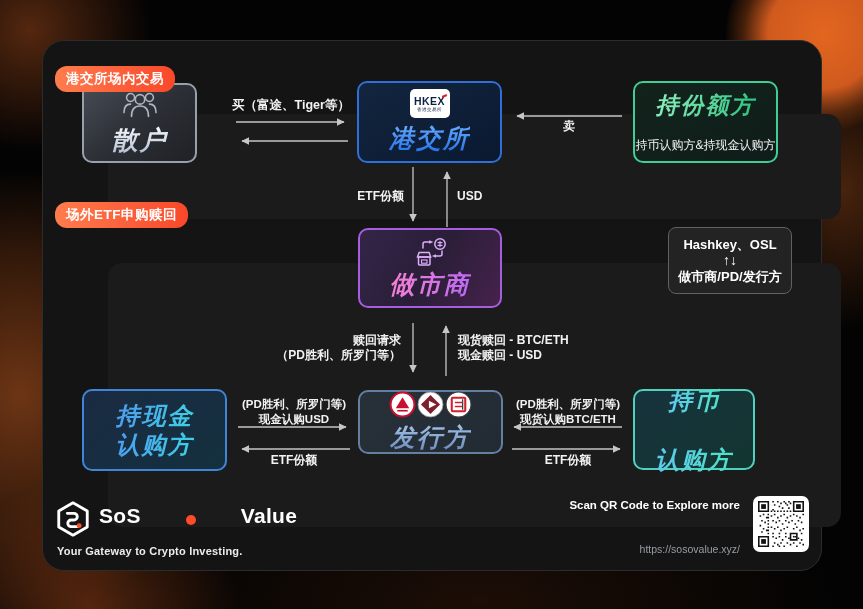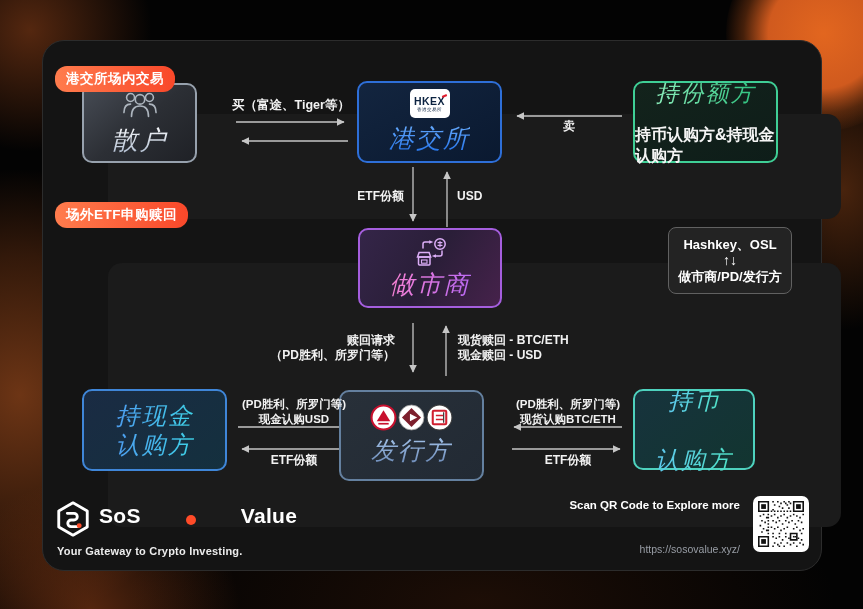--- a/index.html
+++ b/index.html
@@ -27,68 +27,68 @@
 
   .tag{position:absolute;z-index:4;background:linear-gradient(90deg,#ff7c4d,#f9482a);
     color:#fff;font-weight:700;font-size:13.5px;line-height:18px;padding:4px 11px;border-radius:12px;letter-spacing:.5px;}
   #tag1{left:55px;top:66px;} #tag2{left:55px;top:202px;}
 
   #arrows{position:absolute;left:0;top:0;width:863px;height:609px;z-index:2;pointer-events:none;}
   .aline{stroke:#c6c6c6;stroke-width:1.3;fill:none;}
 
   .box{position:absolute;z-index:3;border-radius:10px;display:flex;flex-direction:column;
     align-items:center;justify-content:center;box-sizing:border-box;}
-  .gtext{font-style:italic;font-weight:400;letter-spacing:2px;-webkit-background-clip:text;
+  .gtext{font-style:italic;font-weight:700;letter-spacing:2px;-webkit-background-clip:text;
     background-clip:text;color:transparent;display:inline-block;}
 
   #box-retail{left:82px;top:83px;width:115px;height:80px;border:2px solid #97a1ad;
     background:linear-gradient(140deg,#474c55 0%,#2c2f35 50%,#1f2126 100%);}
   #box-retail .t{font-size:26px;background-image:linear-gradient(180deg,#ffffff,#a9b8cd);}
 
   #box-hkex{left:357px;top:81px;width:145px;height:82px;border:2px solid #2e6fd8;
     background:linear-gradient(150deg,#13253f 0%,#0a1930 100%);}
   #box-hkex .t{font-size:25px;background-image:linear-gradient(180deg,#6db0ff,#1f6fe8);}
   #hkex-logo{width:40px;height:29px;background:#fff;border-radius:5px;display:flex;
     flex-direction:column;align-items:center;justify-content:center;margin-bottom:4px;}
   #hkex-logo .m{color:#0b2240;font-weight:800;font-size:10.5px;line-height:11px;letter-spacing:.5px;position:relative;}
   #hkex-logo .m i{position:absolute;right:-2px;top:-1px;width:5px;height:2px;background:#e11d2e;transform:rotate(-24deg);}
   #hkex-logo .s{color:#0b2240;font-size:4.5px;line-height:5px;letter-spacing:.5px;}
 
   #box-shareholder{left:633px;top:81px;width:145px;height:82px;border:2px solid #3fcf96;
     background:linear-gradient(150deg,#13231c 0%,#0e1d19 100%);}
   #box-shareholder .t{font-size:23px;background-image:linear-gradient(100deg,#8deebc,#2cc27e);}
-  #box-shareholder .sub{color:#f5f5f5;font-size:16px;font-weight:700;margin-top:16px;letter-spacing:0;}
+  #box-shareholder .sub{color:#f5f5f5;font-size:12px;font-weight:400;margin-top:16px;letter-spacing:0;}
 
   #box-mm{left:358px;top:228px;width:144px;height:80px;border:2px solid #a55ede;
     background:linear-gradient(120deg,#342548 0%,#2a1e38 50%,#46224b 100%);}
   #box-mm .t{font-size:25px;background-image:linear-gradient(100deg,#fa82d2,#b868f5);}
 
   #box-hashkey{left:668px;top:227px;width:124px;height:67px;border:1.5px solid #616161;border-radius:8px;
     background:#232323;color:#fff;font-weight:700;font-size:13px;line-height:17px;text-align:center;}
   #box-hashkey .mid{font-size:14px;line-height:15px;}
 
   #box-cash{left:82px;top:389px;width:145px;height:82px;border:2px solid #3f86d8;
     background:linear-gradient(140deg,#1a2b43 0%,#14303e 100%);}
   #box-cash .t{font-size:24px;line-height:29px;background-image:linear-gradient(100deg,#4d9bf0,#3ed2e6);}
 
-  #box-issuer{left:339px;top:390px;width:145px;height:91px;border:2px solid #64809f;
+  #box-issuer{left:358px;top:390px;width:145px;height:64px;border:2px solid #64809f;
     background:linear-gradient(140deg,#283039 0%,#222a34 100%);}
   #box-issuer .t{font-size:25px;background-image:linear-gradient(180deg,#a9c9ef,#6886b4);}
   #issuer-logos{display:flex;gap:1px;margin-bottom:3px;}
 
   #box-coin{left:633px;top:389px;width:122px;height:81px;border:2px solid #4ed2be;
     background:linear-gradient(140deg,#17333d 0%,#123530 100%);gap:30px;}
   #box-coin .t{font-size:24px;line-height:29px;background-image:linear-gradient(100deg,#5fc8f0,#4fe2c5);}
 
   .albl{position:absolute;z-index:3;color:#f2f2f2;font-weight:700;font-size:12px;line-height:14.5px;}
   #lbl-buy{left:212px;top:98px;width:158px;text-align:center;font-size:12.5px;}
   #lbl-sell{left:560px;top:119px;width:18px;text-align:center;}
   #lbl-etf-top{left:328px;top:189px;width:76px;text-align:right;}
   #lbl-usd-top{left:457px;top:189px;width:50px;}
-  #lbl-redeem-l{left:232px;top:333px;width:163px;text-align:right;}
+  #lbl-redeem-l{left:238px;top:333px;width:163px;text-align:right;}
   #lbl-redeem-r{left:458px;top:333px;width:175px;}
   #lbl-cashsub{left:217px;top:397px;width:154px;text-align:center;font-size:11.5px;}
   #lbl-etf-bl{left:244px;top:453px;width:100px;text-align:center;}
   #lbl-coinsub{left:492px;top:397px;width:152px;text-align:center;font-size:11.5px;}
   #lbl-etf-br{left:518px;top:453px;width:100px;text-align:center;}
 
   #brand-row{position:absolute;left:99px;top:504px;z-index:3;display:flex;align-items:flex-end;
     color:#fff;font-weight:800;font-size:21px;letter-spacing:.3px;gap:44px;}
   #brand-dot{width:10px;height:10px;border-radius:50%;background:#ff4b28;display:inline-block;margin:0 1px 3px 1px;}
   #logo-cube{position:absolute;left:54px;top:500px;z-index:3;}

